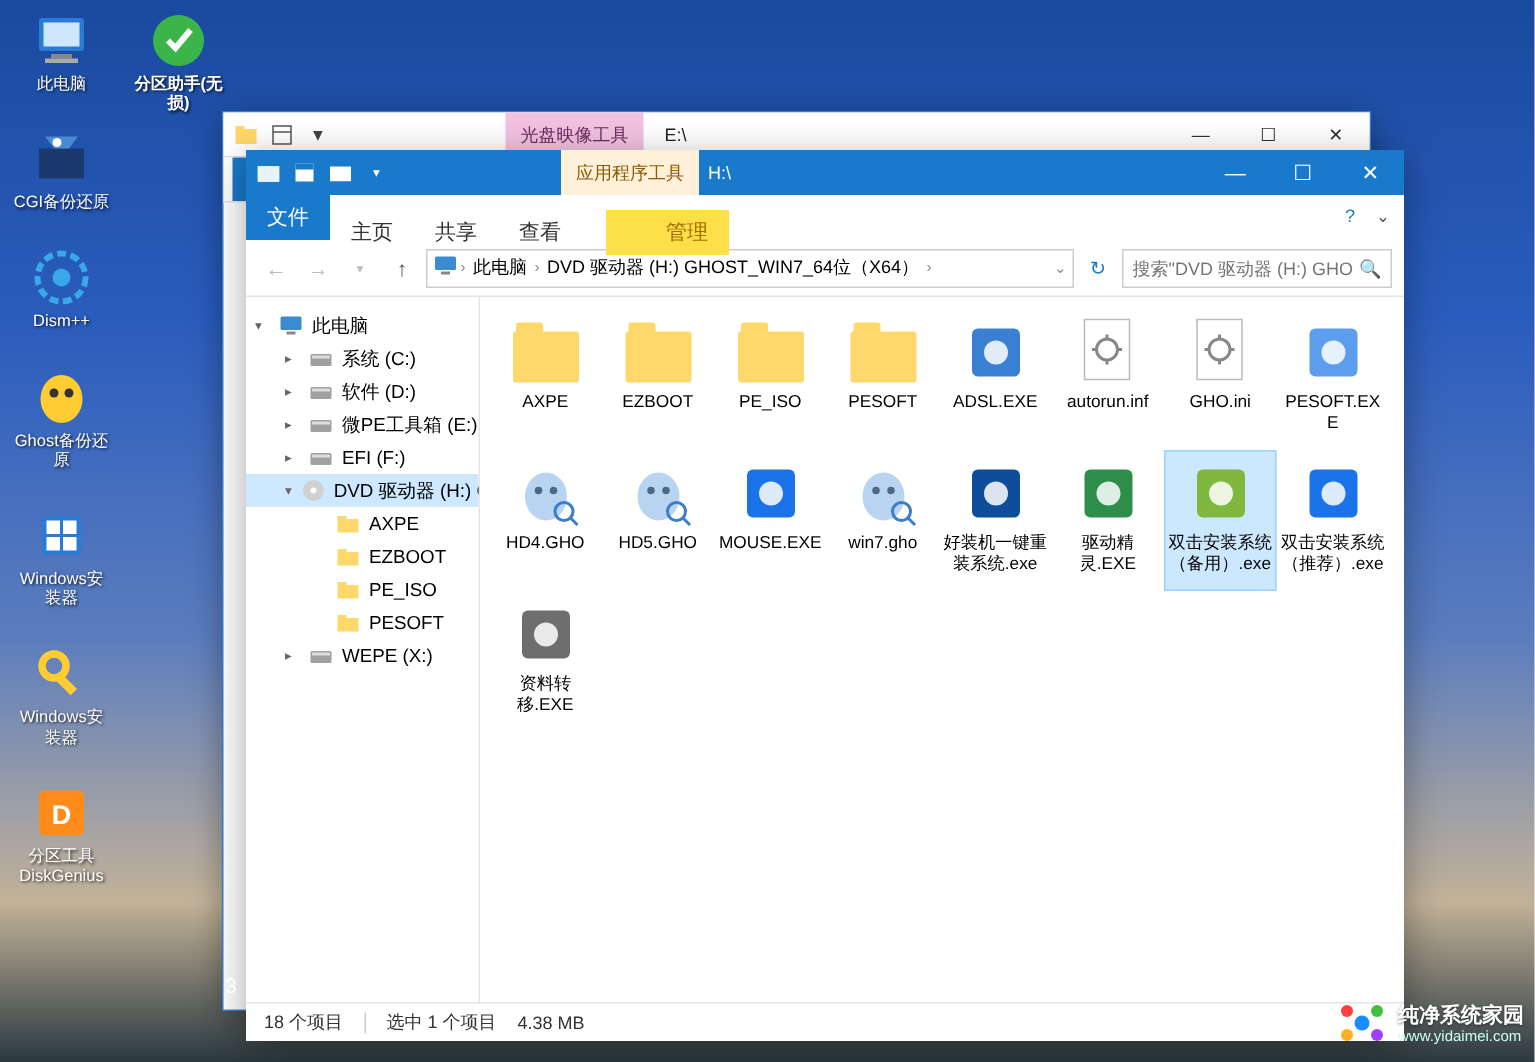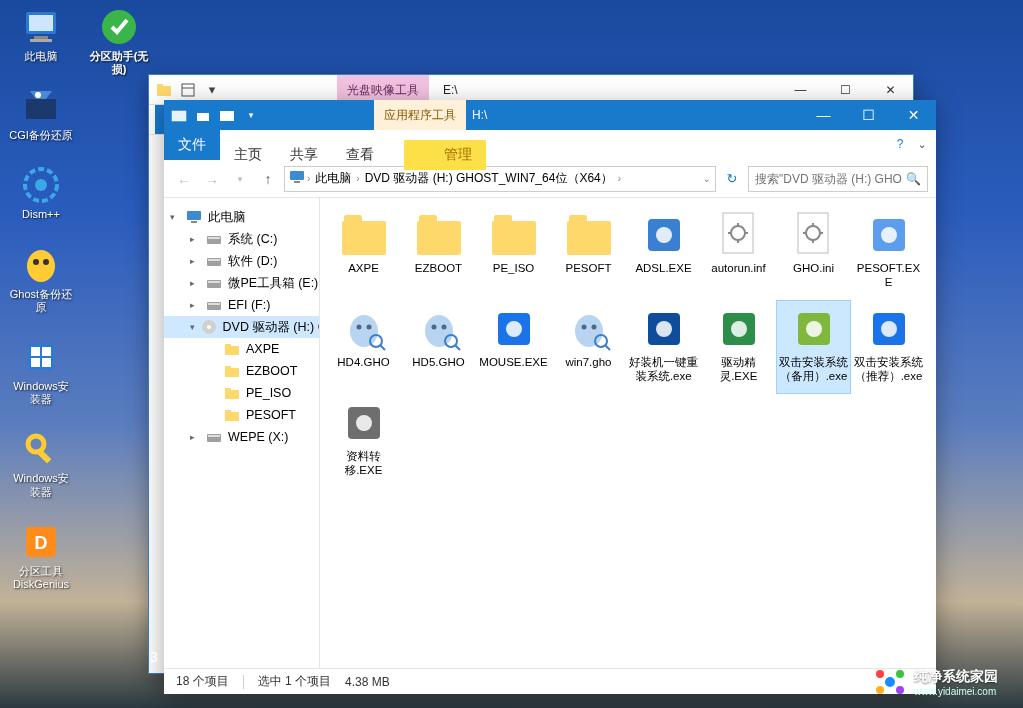--- a/index.html
+++ b/index.html
@@ -66,21 +66,21 @@
   .file-pane { flex:1; padding: 8px 6px; display:flex; flex-wrap:wrap; align-content:flex-start; gap: 0;}
   .file-item { width: 75px; height: 94px; display:flex; flex-direction:column; align-items:center; cursor:pointer; padding-top:4px; border:1px solid transparent;}
   .file-item .ficon { width:48px; height:48px; display:flex; align-items:center; justify-content:center;}
   .file-item .flabel { font-size:11.5px; text-align:center; line-height:1.25; margin-top:2px; padding:0 2px; word-break: break-word;}
   .file-item.selected { background:#cce8ff; border:1px solid #99d1ff;}
 
   
   .status-bar { height:26px; border-top:1px solid #e5e5e5; display:flex; align-items:center; padding:0 12px; font-size:12px; color:#333; gap:14px;}
   .status-bar .spacer { flex:1;}
   
-  .watermark { position:absolute; right:25px; bottom:8px; display:flex; align-items:center; gap:6px;}
+  .watermark { position:absolute; right:7px; bottom:8px; display:flex; align-items:center; gap:6px;}
   .watermark .logo { width:36px; height:36px;}
   .watermark .text1 { color:#fff; font-weight:bold; font-size:14px; text-shadow:0 1px 2px rgba(0,0,0,.5);}
   .watermark .text2 { color:#cfe; font-size:10px;}
 
   
   .tray-num { position:absolute; left:150px; bottom:43px; color:#fff; font-size:14px;}
   
   
   .folder-shape { width: 44px; height: 34px; background: #ffd86b; border-radius: 2px; position: relative; margin-top:6px;}
   .folder-shape::before { content:''; position:absolute; top:-6px; left:2px; width:18px; height:8px; background:#ffd86b; border-radius:2px 2px 0 0;}

